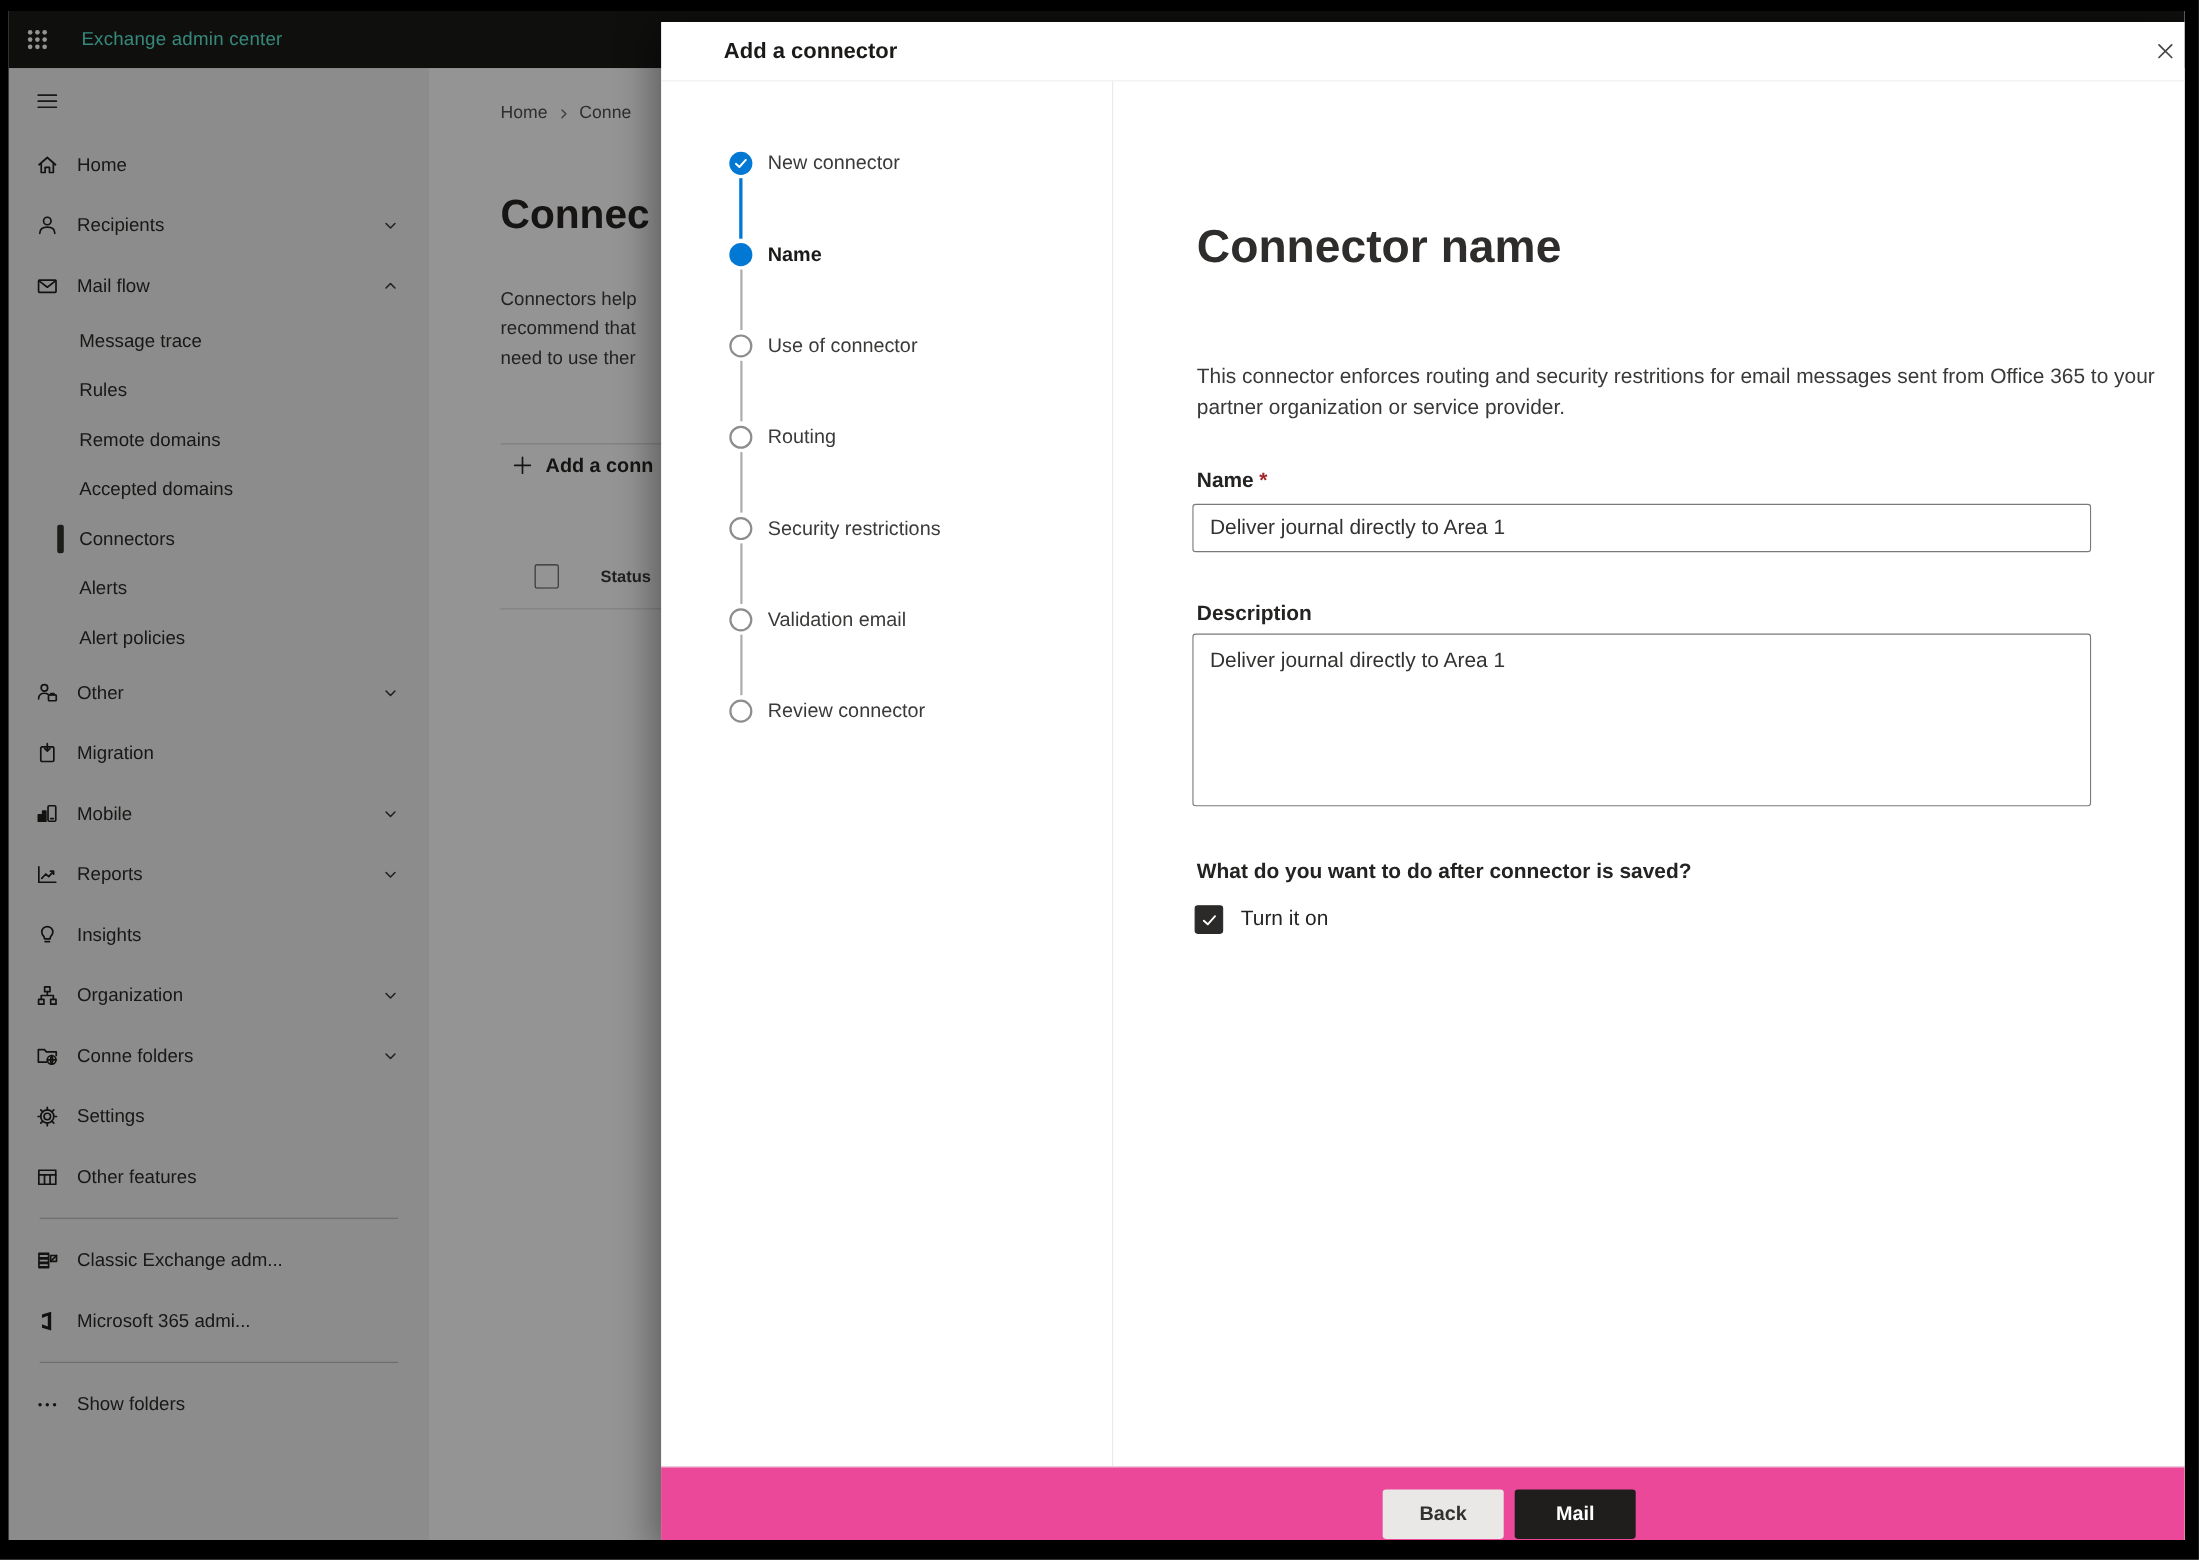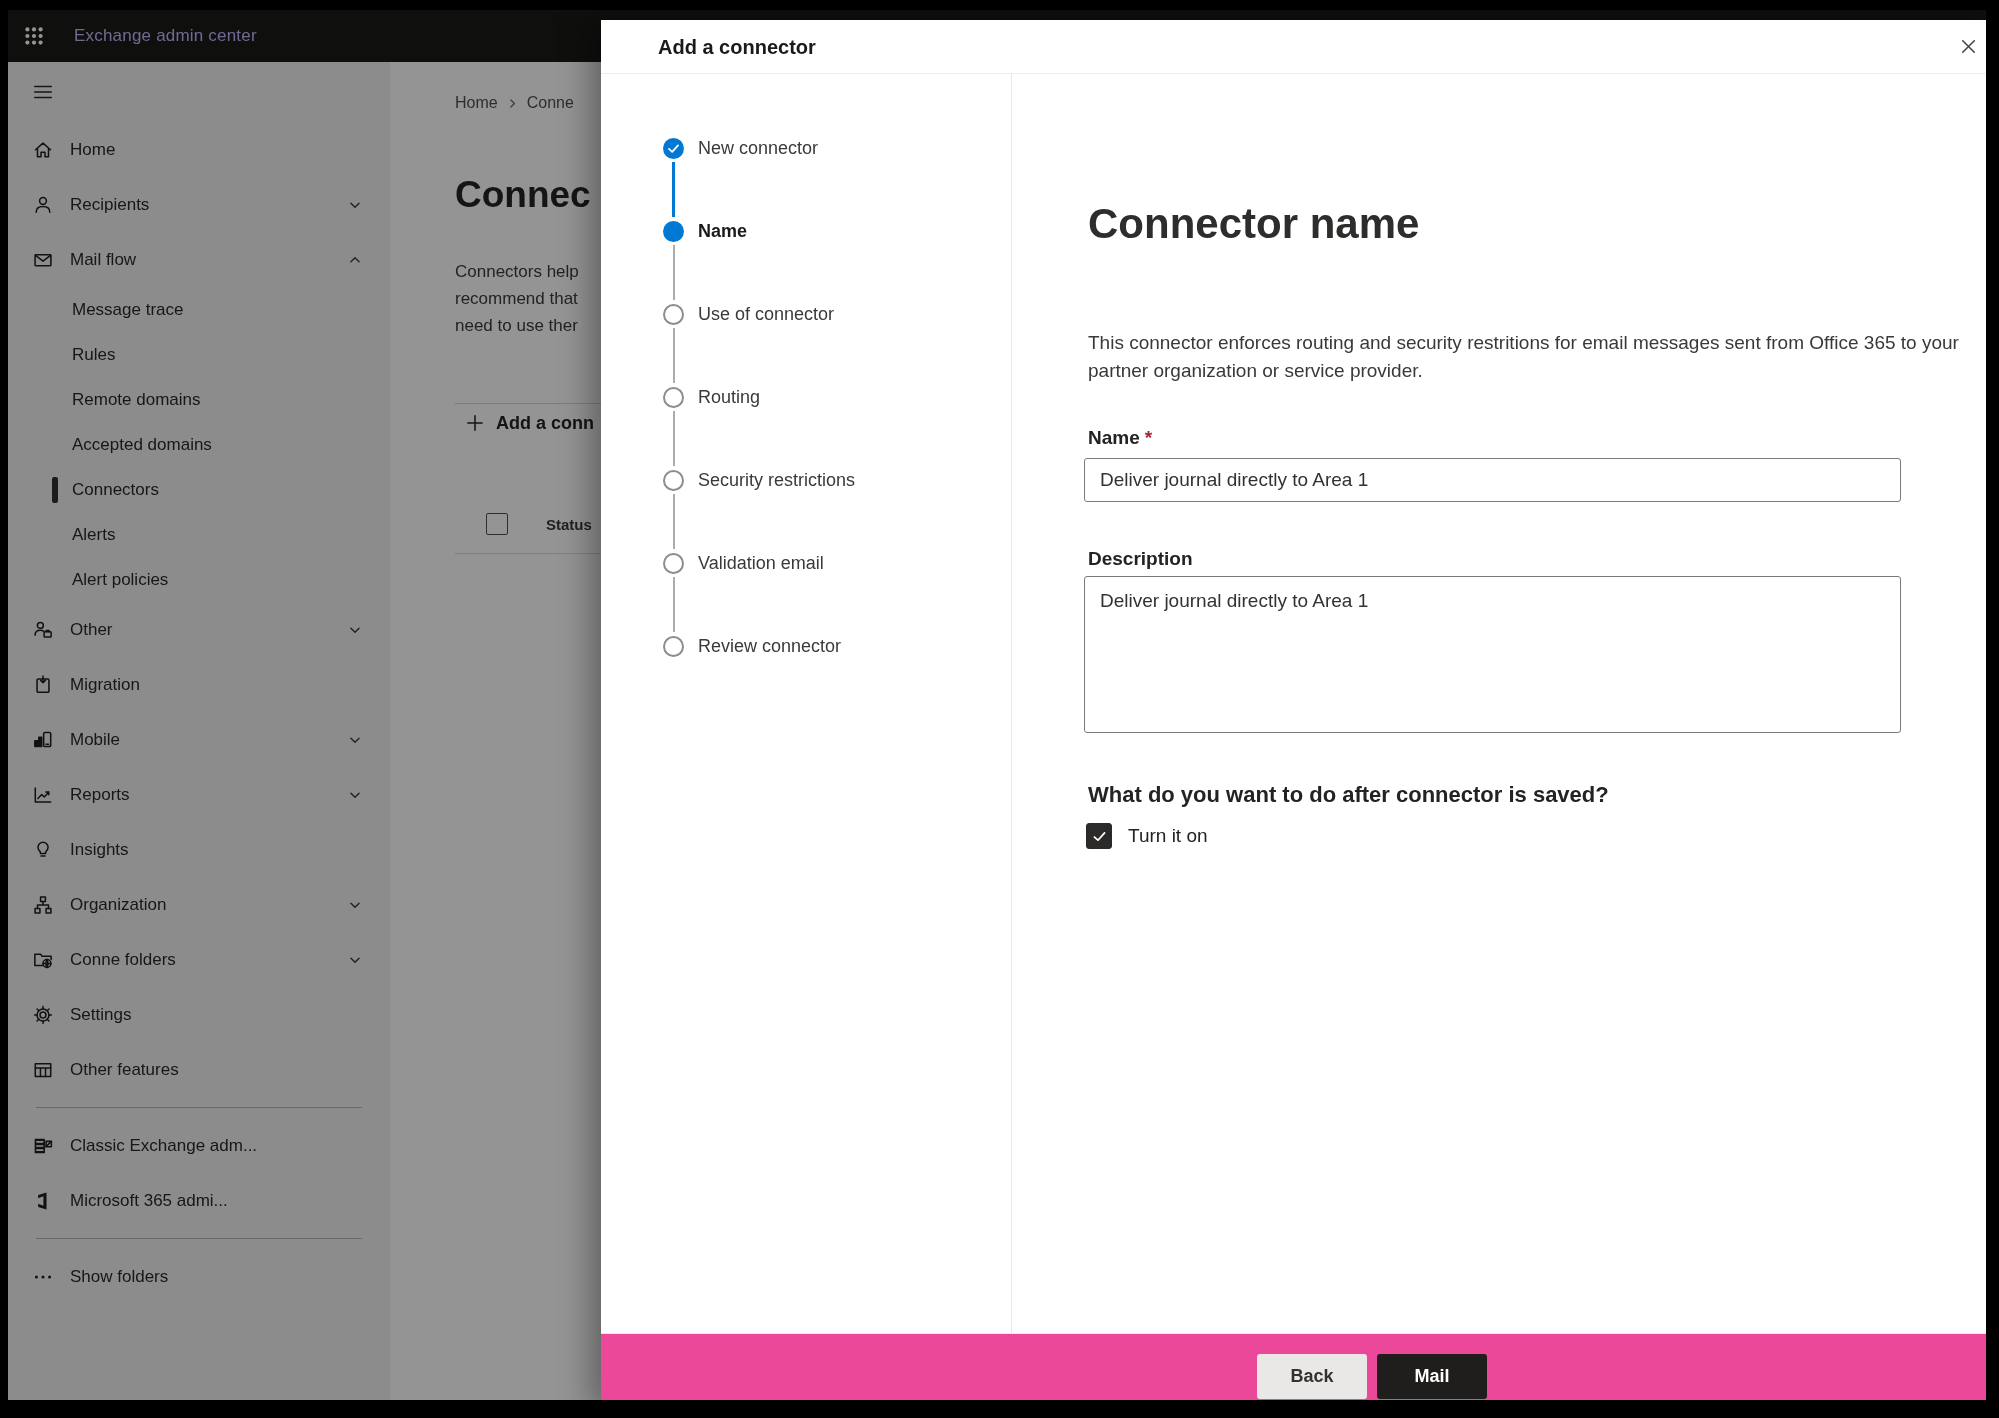--- a/index.html
+++ b/index.html
@@ -8,21 +8,21 @@
   }
   *{margin:0;padding:0;box-sizing:border-box;}
   html,body{width:1999px;height:1418px;overflow:hidden;}
   body{background:#000;font-family:"Liberation Sans",sans-serif;position:relative;}
 
   
   .app{position:absolute;left:8px;top:10px;width:1978px;height:1390px;background:#fff;overflow:hidden;}
 
   .topbar{position:absolute;left:0;top:0;right:0;height:52px;background:#1b1a19;display:flex;align-items:center;}
   .waffle-btn{width:52px;height:52px;display:flex;align-items:center;justify-content:center;cursor:pointer;}
-  .topbar-title{color:#c4b5fd;font-size:17px;font-weight:500;letter-spacing:.2px;margin-left:14px;}
+  .topbar-title{color:#5eead4;font-size:17px;font-weight:500;letter-spacing:.2px;margin-left:14px;}
 
   .sidebar{position:absolute;left:0;top:52px;bottom:0;width:382px;background:#f3f2f1;overflow:hidden;}
   .hamburger-row{height:60px;display:flex;align-items:center;padding-left:24px;}
   .nav-item{position:relative;height:55px;display:flex;align-items:center;padding-left:24px;cursor:pointer;color:var(--ink);}
   .nav-item .icon{width:22px;height:22px;margin-right:16px;flex:0 0 22px;display:flex;align-items:center;justify-content:center;color:#201f1e;}
   .nav-item .label{font-size:17px;color:#2b2a29;white-space:nowrap;}
   .nav-item.sub{height:45px;padding-left:64px;}
   .nav-item .chevron{position:absolute;right:26px;width:18px;height:18px;color:#3b3a39;}
   .sel-bar{position:absolute;left:44px;top:50%;transform:translateY(-50%);width:6px;height:26px;background:#323130;border-radius:2px;}
   .sidebar-divider{border-top:1.5px solid #b8b6b3;margin:10px 28px;height:0;}
@@ -59,21 +59,21 @@
   .step-label{position:absolute;left:97px;height:21px;line-height:21px;font-size:18px;color:#3b3a39;white-space:nowrap;cursor:pointer;}
   .step-label.current{font-weight:700;color:#1b1a19;}
 
   .content-col{position:absolute;left:411px;top:54px;right:0;bottom:77px;}
   .content-h1{position:absolute;left:76px;top:125px;font-size:42px;line-height:50px;font-weight:700;color:#2e2d2c;white-space:nowrap;}
   .content-desc{position:absolute;left:76px;top:255px;width:872px;font-size:19px;line-height:28px;color:#3a3938;}
   .field-label{position:absolute;left:76px;font-size:19px;font-weight:700;color:#242322;white-space:nowrap;}
   .req{color:#a4262c;font-weight:700;margin-left:5px;}
   .name-input{position:absolute;left:72px;top:384px;width:817px;height:44px;border:1px solid #7a7977;border-radius:3px;padding:0 15px;font-size:19px;color:#333231;font-family:"Liberation Sans",sans-serif;background:#fff;outline:none;}
   .desc-textarea{position:absolute;left:72px;top:502px;width:817px;height:157px;border:1px solid #7a7977;border-radius:3px;padding:13px 15px;font-size:19px;color:#333231;font-family:"Liberation Sans",sans-serif;background:#fff;resize:none;outline:none;}
-  .question{position:absolute;left:76px;top:708px;font-size:22px;font-weight:700;color:#242322;white-space:nowrap;}
+  .question{position:absolute;left:76px;top:708px;font-size:19px;font-weight:700;color:#242322;white-space:nowrap;}
   .turnon-row{position:absolute;left:74px;top:749px;display:flex;align-items:center;cursor:pointer;}
   .modal-checkbox{width:26px;height:26px;background:#2b2a29;border:1px solid #2b2a29;border-radius:3px;display:flex;align-items:center;justify-content:center;}
   .turnon-label{margin-left:16px;font-size:19px;color:#242322;white-space:nowrap;}
 
   .modal-footer{position:absolute;left:0;right:0;bottom:0;height:77px;border-top:1px solid #eceae8;background:#ec4899;}
   .btn{position:absolute;top:20px;width:110px;height:45px;border:none;border-radius:3px;font-size:18px;font-weight:600;font-family:"Liberation Sans",sans-serif;cursor:pointer;}
   .btn-back{left:656px;background:#e9e8e7;color:#323130;}
   .btn-next{left:776px;background:#1f1e1d;color:#ffffff;}
 
   .icon svg,.chevron svg,.waffle-btn svg,.close-btn svg,.step-circle svg,.modal-checkbox svg,.bc-sep svg{display:block;}

